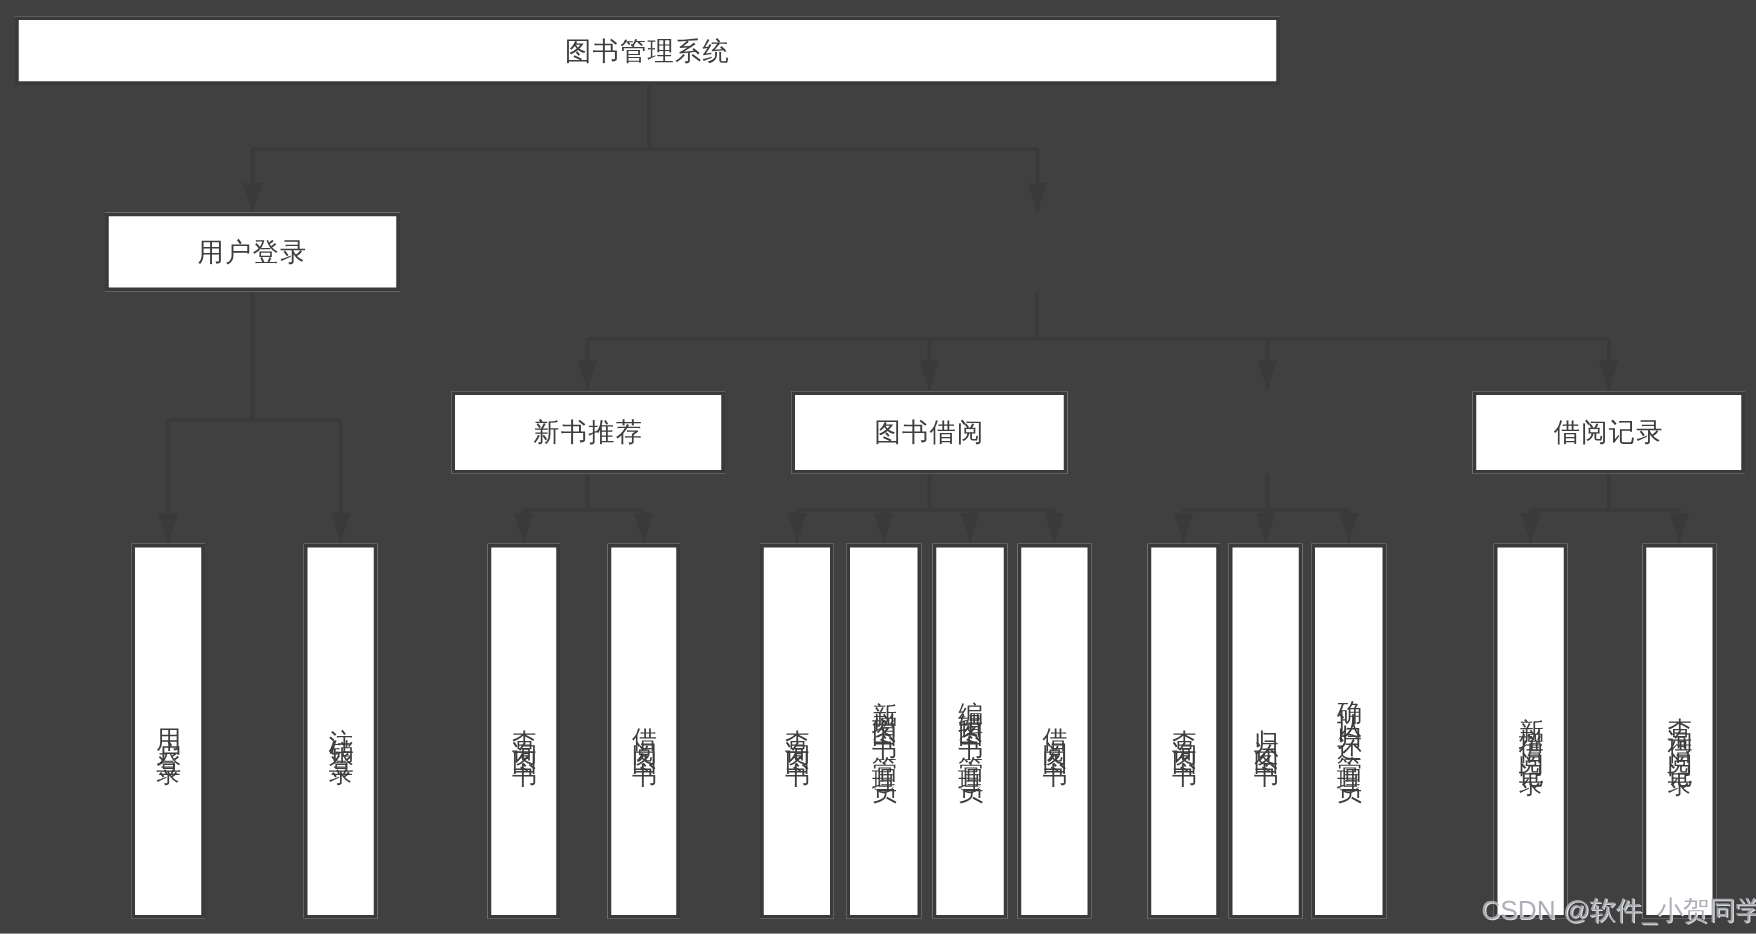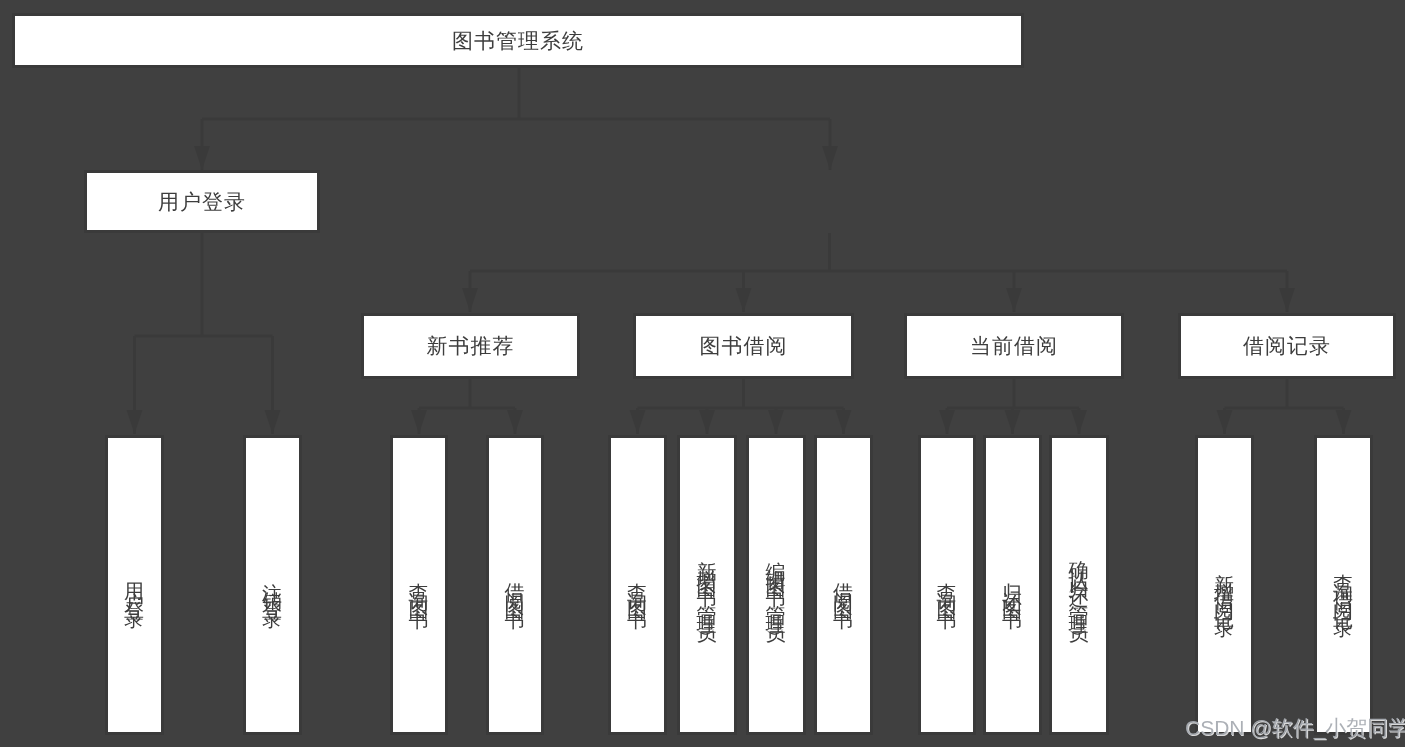--- a/index.html
+++ b/index.html
@@ -116,23 +116,20 @@
   <div class="box hbox" style="left:84px; top:170px; width:236px; height:63px;">
     <span>用户登录</span>
   </div>
 
   <div class="box hbox" style="left:361px; top:313px; width:219px; height:66px;">
     <span>新书推荐</span>
   </div>
   <div class="box hbox" style="left:633px; top:313px; width:221px; height:66px;">
     <span>图书借阅</span>
   </div>
-  <div class="box hbox" style="left:904px; top:313px; width:220px; height:66px;">
-    <span>当前借阅</span>
-  </div>
   <div class="box hbox" style="left:1178px; top:313px; width:218px; height:66px;text-align:center;">
     <span>借阅记录</span>
   </div>
 
   <div class="box vbox" style="left:105px; width:59px;">
     <span class="vtext">用户登录</span>
   </div>
   <div class="box vbox" style="left:243px; width:59px;">
     <span class="vtext">注销登录</span>
   </div>

